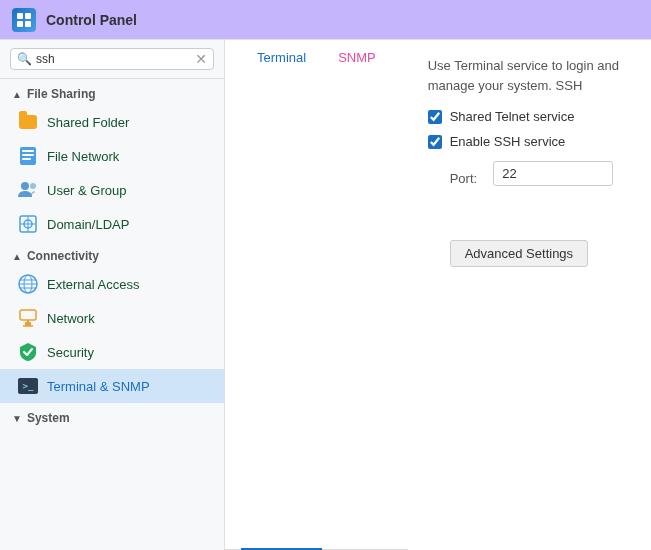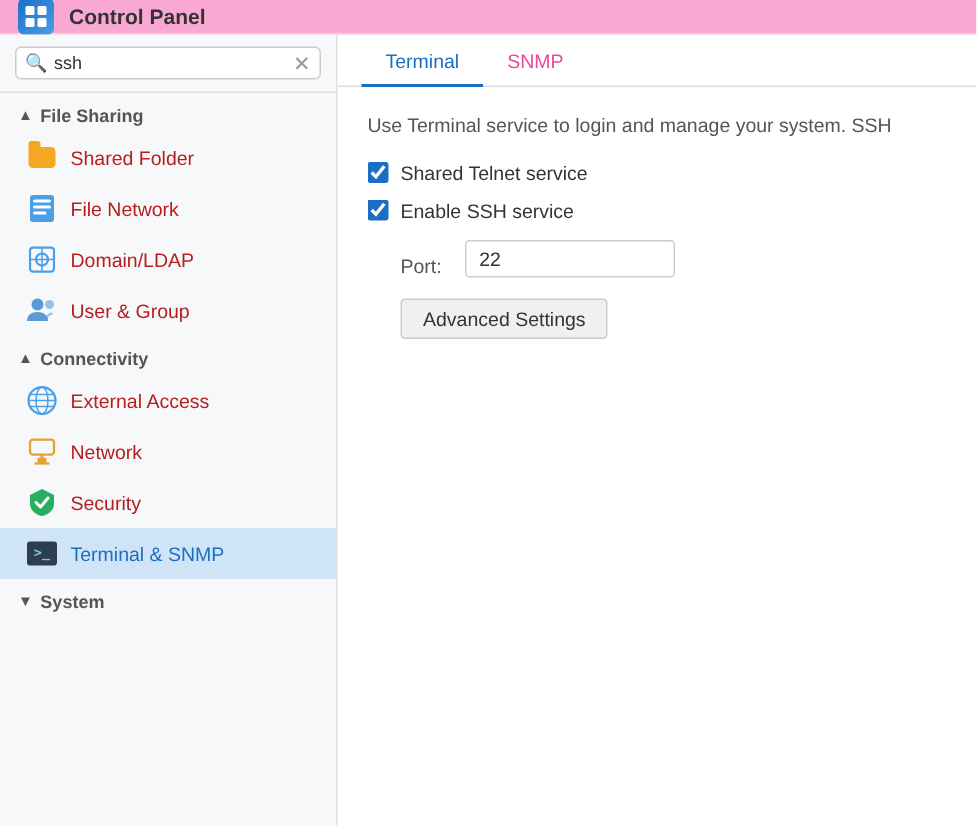--- a/index.html
+++ b/index.html
@@ -1,69 +1,69 @@
 <!DOCTYPE html>
 <html><head>
   <meta charset="utf-8">
   <style>
     * { box-sizing: border-box; margin: 0; padding: 0; }
     body { font-family: -apple-system, BlinkMacSystemFont, 'Segoe UI', Arial, sans-serif; font-size: 13px; background: #fff; width: 651px; height: 550px; overflow: hidden; display: flex; flex-direction: column; }
 
     
-    .header { display: flex; align-items: center; padding: 8px 12px; border-bottom: 1px solid #e0e0e0; background: #f9a8d4; height: 23px; }
+    .header { display: flex; align-items: center; padding: 8px 12px; border-bottom: 1px solid #e0e0e0; background: #c4b5fd; height: 40px; }
     .header-icon { width: 24px; height: 24px; background: linear-gradient(135deg, #1a6fc4, #4a9fe8); border-radius: 4px; margin-right: 10px; display: flex; align-items: center; justify-content: center; flex-shrink: 0; }
     .header-icon svg { width: 16px; height: 16px; fill: white; }
     .header-title { font-size: 14px; font-weight: 600; color: #333; }
 
     
     .main { display: flex; flex: 1; overflow: hidden; }
 
     
     .sidebar { width: 225px; border-right: 1px solid #e0e0e0; background: #f7f8fa; display: flex; flex-direction: column; overflow-y: auto; flex-shrink: 0; }
 
     .search-box { padding: 8px 10px; border-bottom: 1px solid #e0e0e0; }
     .search-inner { display: flex; align-items: center; background: #fff; border: 1px solid #ccc; border-radius: 4px; padding: 3px 6px; }
     .search-inner input { border: none; outline: none; font-size: 12px; flex: 1; background: transparent; color: #333; }
     .search-clear { color: #999; cursor: pointer; font-size: 14px; line-height: 1; }
 
     .section-header { display: flex; align-items: center; padding: 8px 12px 4px; color: #555; font-size: 12px; font-weight: 600; cursor: pointer; }
     .section-header .chevron { margin-right: 5px; font-size: 10px; }
 
-    .nav-item { display: flex; align-items: center; padding: 7px 12px 7px 18px; cursor: pointer; color: #b91c1c; font-size: 13px; }
+    .nav-item { display: flex; align-items: center; padding: 7px 12px 7px 18px; cursor: pointer; color: #14532d; font-size: 13px; }
     .nav-item.active { background: #d0e4f7; color: #1a6fc4; }
     .nav-item .item-icon { width: 20px; height: 20px; margin-right: 9px; flex-shrink: 0; display: flex; align-items: center; justify-content: center; }
 
     
     .icon-folder { width: 18px; height: 14px; background: #f5a623; border-radius: 0 3px 3px 3px; position: relative; }
     .icon-folder::before { content: ''; position: absolute; top: -4px; left: 0; width: 8px; height: 4px; background: #f5a623; border-radius: 2px 2px 0 0; }
 
     .icon-terminal { width: 20px; height: 16px; background: #2c3e50; border-radius: 2px; display: flex; align-items: center; justify-content: center; }
     .icon-terminal-inner { color: #7ec8e3; font-size: 9px; font-weight: bold; font-family: monospace; }
 
     
-    .content { flex: 1; display: flex; flex-direction: column; overflow: hidden; }
+    .content { flex: 1; display: flex; flex-direction: row; overflow: hidden; }
 
     
     .tabs { display: flex; border-bottom: 1px solid #ddd; padding: 0 16px; background: #fff; }
     .tab { padding: 10px 16px 8px; cursor: pointer; font-size: 13px; color: #ec4899; border-bottom: 2px solid transparent; margin-bottom: -1px; }
     .tab.active { color: #1a6fc4; border-bottom-color: #1a6fc4; font-weight: 500; }
 
     
     .content-body { padding: 16px 20px; flex: 1; overflow-y: auto; }
     .desc-text { color: #555; font-size: 13px; margin-bottom: 14px; line-height: 1.5; }
 
     .checkbox-row { display: flex; align-items: center; margin-bottom: 10px; }
     .checkbox-row input[type="checkbox"] { width: 14px; height: 14px; margin-right: 8px; accent-color: #1a6fc4; cursor: pointer; }
     .checkbox-label { color: #333; font-size: 13px; }
 
     .port-row { display: flex; align-items: flex-end; margin: 12px 0 14px 22px; }
     .port-label { color: #555; font-size: 13px; margin-right: 16px; }
-    .port-input { width: 140px; border: 1px solid #ccc; border-radius: 3px; padding: 4px 8px; font-size: 13px; color: #333; outline: none; }
-
-    .advanced-btn { margin-left: 22px; padding: 5px 14px; background: #f0f0f0; border: 1px solid #ccc; border-radius: 3px; cursor: pointer; font-size: 13px; color: #333; }
+    .port-input { width: 120px; border: 1px solid #ccc; border-radius: 3px; padding: 4px 8px; font-size: 13px; color: #333; outline: none; }
+
+    .advanced-btn { margin-left: 22px; padding: 5px 14px; background: #f0f0f0; border: 1px solid #ccc; border-radius: 3px; cursor: pointer; font-size: 13px; color: #333; margin-top: 40px; }
 
     .note-row { margin-top: 16px; font-size: 13px; color: #555; }
     .note-row .note-label { color: #2980b9; font-weight: 600; }
 
     
     .sidebar::-webkit-scrollbar { width: 4px; }
     .sidebar::-webkit-scrollbar-thumb { background: #ccc; border-radius: 2px; }
   </style>
 </head>
 <body>
@@ -110,40 +110,40 @@
           <div style="position:absolute;top:3px;left:2px;right:2px;height:2px;background:white;border-radius:1px;"></div>
           <div style="position:absolute;top:7px;left:2px;right:2px;height:2px;background:white;border-radius:1px;"></div>
           <div style="position:absolute;top:11px;left:2px;right:5px;height:2px;background:white;border-radius:1px;"></div>
         </div>
       </div>
       <span>File Network</span>
     </div>
 
     <div class="nav-item">
       <div class="item-icon">
+        <svg width="20" height="18" viewBox="0 0 20 18" fill="#5b9bd5">
+          <circle cx="7" cy="5" r="4"></circle>
+          <path d="M0 16c0-4 3-6 7-6s7 2 7 6"></path>
+          <circle cx="15" cy="5" r="3" opacity="0.6"></circle>
+          <path d="M13 16c0-3 1.5-5 4-5" opacity="0.6" stroke="#5b9bd5" stroke-width="1.5" fill="none"></path>
+        </svg>
+      </div>
+      <span>User &amp; Group</span>
+    </div>
+
+    <div class="nav-item">
+      <div class="item-icon">
         <svg width="18" height="18" viewBox="0 0 18 18" fill="#4a9fe8">
           <rect x="1" y="1" width="16" height="16" rx="2" fill="none" stroke="#4a9fe8" stroke-width="1.5"></rect>
           <circle cx="9" cy="9" r="4" fill="none" stroke="#4a9fe8" stroke-width="1.5"></circle>
           <line x1="9" y1="1" x2="9" y2="17" stroke="#4a9fe8" stroke-width="1"></line>
           <line x1="1" y1="9" x2="17" y2="9" stroke="#4a9fe8" stroke-width="1"></line>
         </svg>
       </div>
       <span>Domain/LDAP</span>
-    </div>
-
-    <div class="nav-item">
-      <div class="item-icon">
-        <svg width="20" height="18" viewBox="0 0 20 18" fill="#5b9bd5">
-          <circle cx="7" cy="5" r="4"></circle>
-          <path d="M0 16c0-4 3-6 7-6s7 2 7 6"></path>
-          <circle cx="15" cy="5" r="3" opacity="0.6"></circle>
-          <path d="M13 16c0-3 1.5-5 4-5" opacity="0.6" stroke="#5b9bd5" stroke-width="1.5" fill="none"></path>
-        </svg>
-      </div>
-      <span>User &amp; Group</span>
     </div>
 
     <div class="section-header">
       <span class="chevron">▲</span>
       <span>Connectivity</span>
     </div>
 
     <div class="nav-item">
       <div class="item-icon">
         <svg width="20" height="20" viewBox="0 0 20 20">

